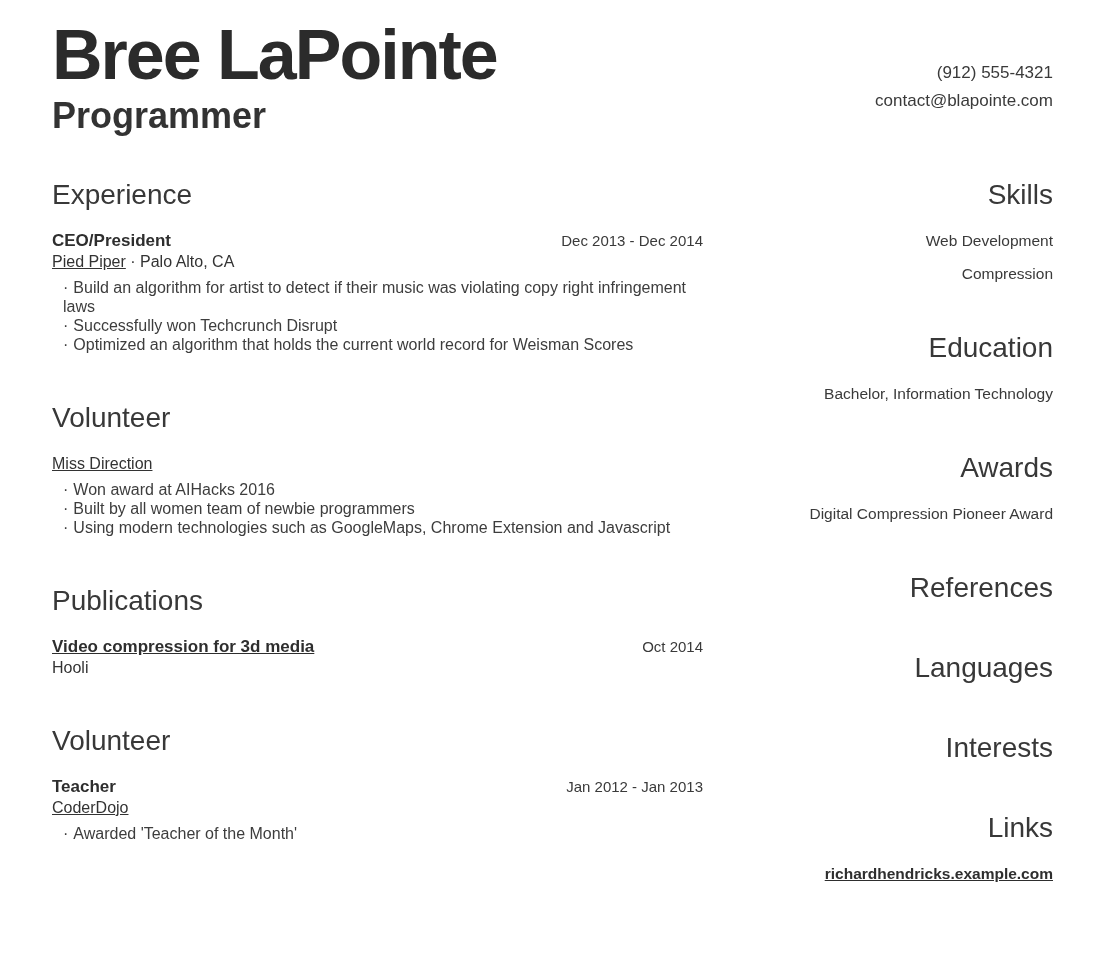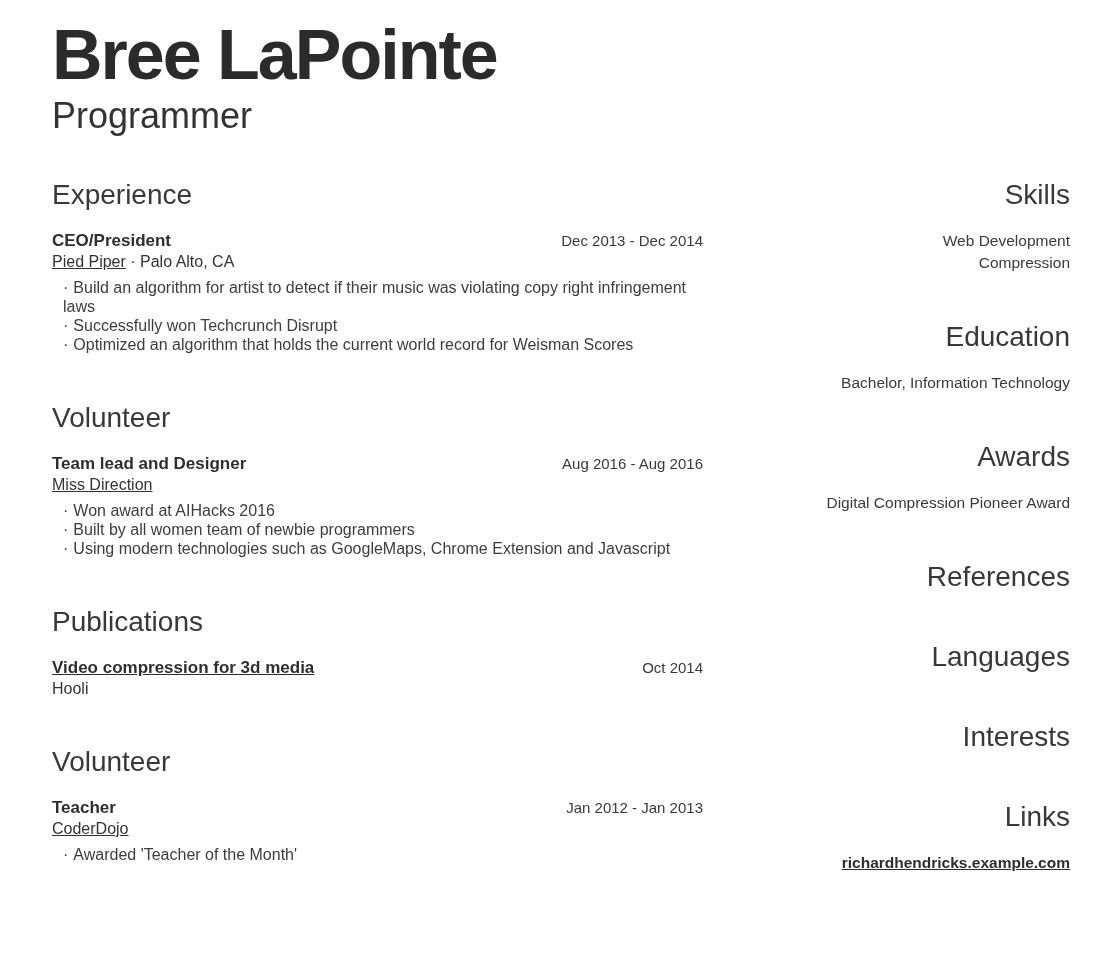--- a/index.html
+++ b/index.html
@@ -3,30 +3,30 @@
 <meta charset="utf-8">
 <style>
   * { margin: 0; padding: 0; box-sizing: border-box; }
   html, body { background: #ffffff; }
   body {
     width: 1104px; height: 963px;
     font-family: "Liberation Sans", "DejaVu Sans", sans-serif;
     color: #333333;
     overflow: hidden;
   }
-  .page { width: 1104px; height: 958px; padding: 15px 34px 0 52px; position: relative; }
+  .page { width: 1104px; height: 958px; padding: 15px 51px 0 52px; position: relative; }
 
   
   .header { position: relative; }
   .resume-name {
     font-size: 70px; font-weight: 700; color: #2b2b2b;
     letter-spacing: -2px; line-height: 80px;
   }
   .resume-title {
-    font-size: 36px; font-weight: 400; color: #333333; line-height: 42px;
+    font-size: 36px; font-weight: 700; color: #333333; line-height: 42px;
   }
   .contact {
     position: absolute; top: 44px; right: 0;
     text-align: right; font-size: 17px; color: #3a3a3a; line-height: 28px;
   }
 
   
   .content { display: flex; margin-top: 42px; }
   .main { width: 651px; flex: none; }
   .side { flex: 1; text-align: right; }
@@ -43,32 +43,36 @@
   .entry-role { font-size: 17px; font-weight: 700; color: #2e2e2e; }
   .entry-dates { font-size: 15px; color: #3a3a3a; text-align: right; }
   .entry-sub { font-size: 16px; color: #333333; line-height: 19px; margin-top: 1px; }
   .link { text-decoration: underline; color: inherit; cursor: pointer; }
   .entry-role.link-style { text-decoration: underline; cursor: pointer; }
   .bullets { margin-top: 7px; padding-left: 11px; }
   .bullet { font-size: 16px; color: #3d3d3d; line-height: 19px; }
   .bullet .marker { margin-right: 5px; }
 
   
-  .side-item { font-size: 15.5px; color: #3a3a3a; line-height: 20px; margin-top: 2px; }
+  .side-item { font-size: 15.5px; color: #3a3a3a; line-height: 20px; margin-top: 13px; }
   .side-item:first-of-type { margin-top: 8px; }
   .side-link { font-weight: 700; text-decoration: underline; cursor: pointer; color: #2e2e2e; }
 </style>
 </head>
 <body>
 
 <div class="page">
 
   <div class="header">
     <div class="resume-name">Bree LaPointe</div>
     <div class="resume-title">Programmer</div>
+    <div class="contact">
+      <div>(912) 555-4321</div>
+      <div>contact@blapointe.com</div>
+    </div>
   </div>
 
   <div class="content">
 
     <div class="main">
 
       <div class="section">
         <h2 class="section-heading">Experience</h2>
         <div>
           <div class="entry-head">
@@ -82,24 +86,20 @@
             <div class="bullet"><span class="marker">·</span><span>Build an algorithm for artist to detect if their music was violating copy right infringement laws</span></div>
             <div class="bullet"><span class="marker">·</span><span>Successfully won Techcrunch Disrupt</span></div>
             <div class="bullet"><span class="marker">·</span><span>Optimized an algorithm that holds the current world record for Weisman Scores</span></div>
           </div>
         </div>
       </div>
 
       <div class="section">
         <h2 class="section-heading">Volunteer</h2>
         <div>
-          <div class="entry-head">
-            <span class="entry-role">Team lead and Designer</span>
-            <span class="entry-dates">Aug 2016 - Aug 2016</span>
-          </div>
           <div class="entry-sub">
             <span class="link">Miss Direction</span>
           </div>
           <div class="bullets">
             <div class="bullet"><span class="marker">·</span><span>Won award at AIHacks 2016</span></div>
             <div class="bullet"><span class="marker">·</span><span>Built by all women team of newbie programmers</span></div>
             <div class="bullet"><span class="marker">·</span><span>Using modern technologies such as GoogleMaps, Chrome Extension and Javascript</span></div>
           </div>
         </div>
       </div>

